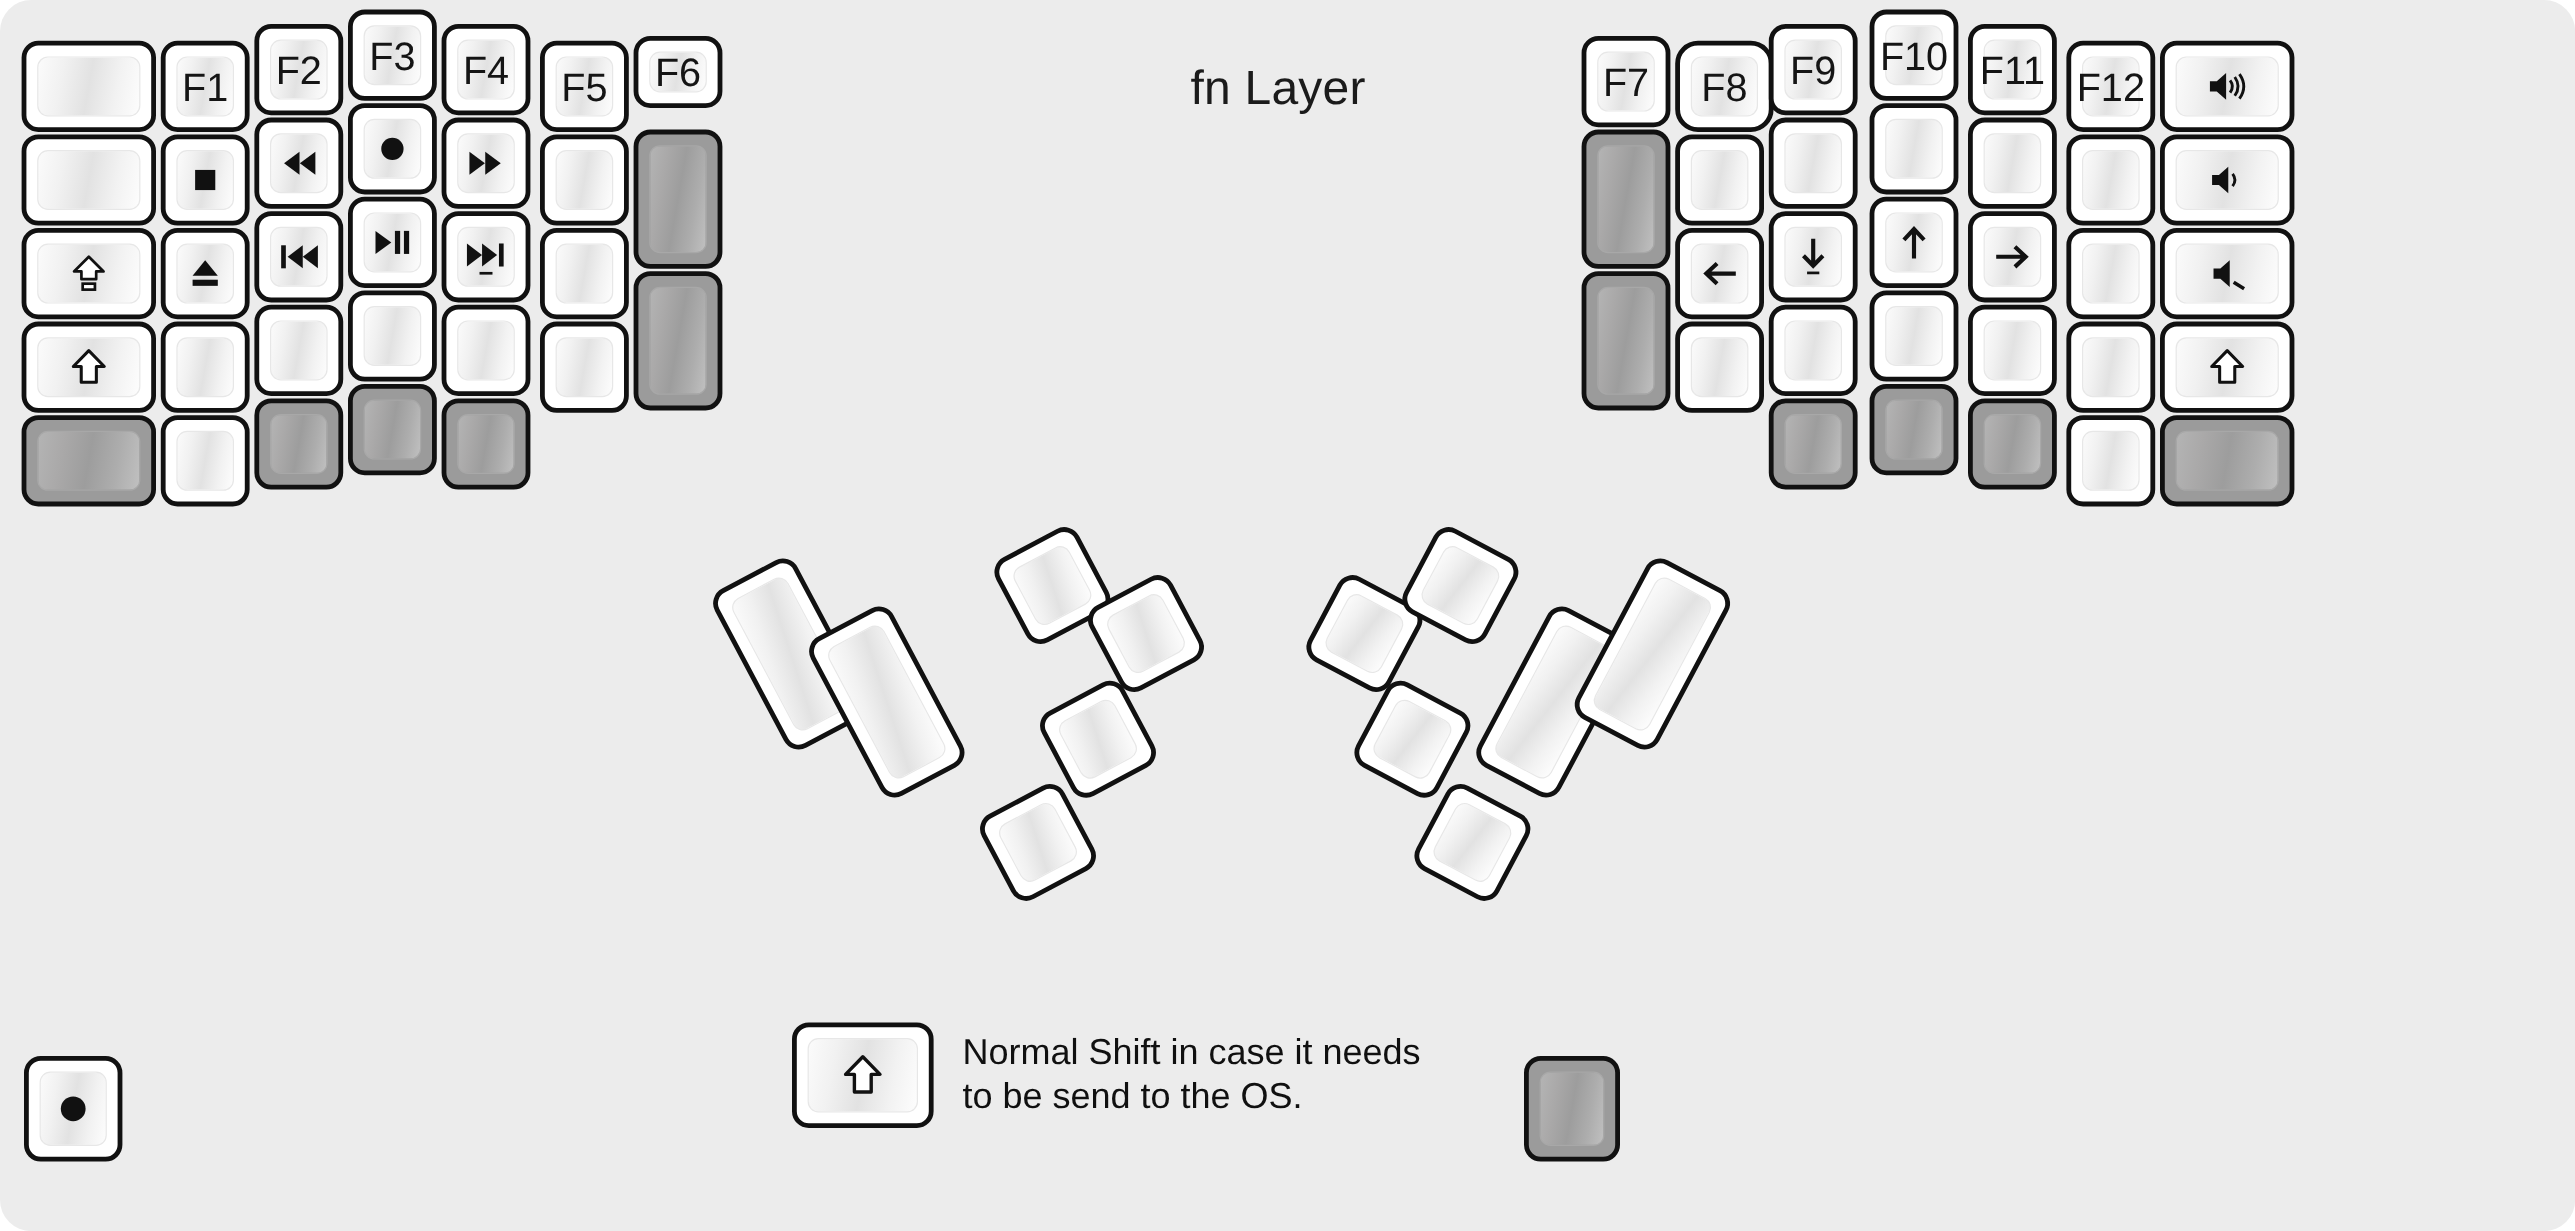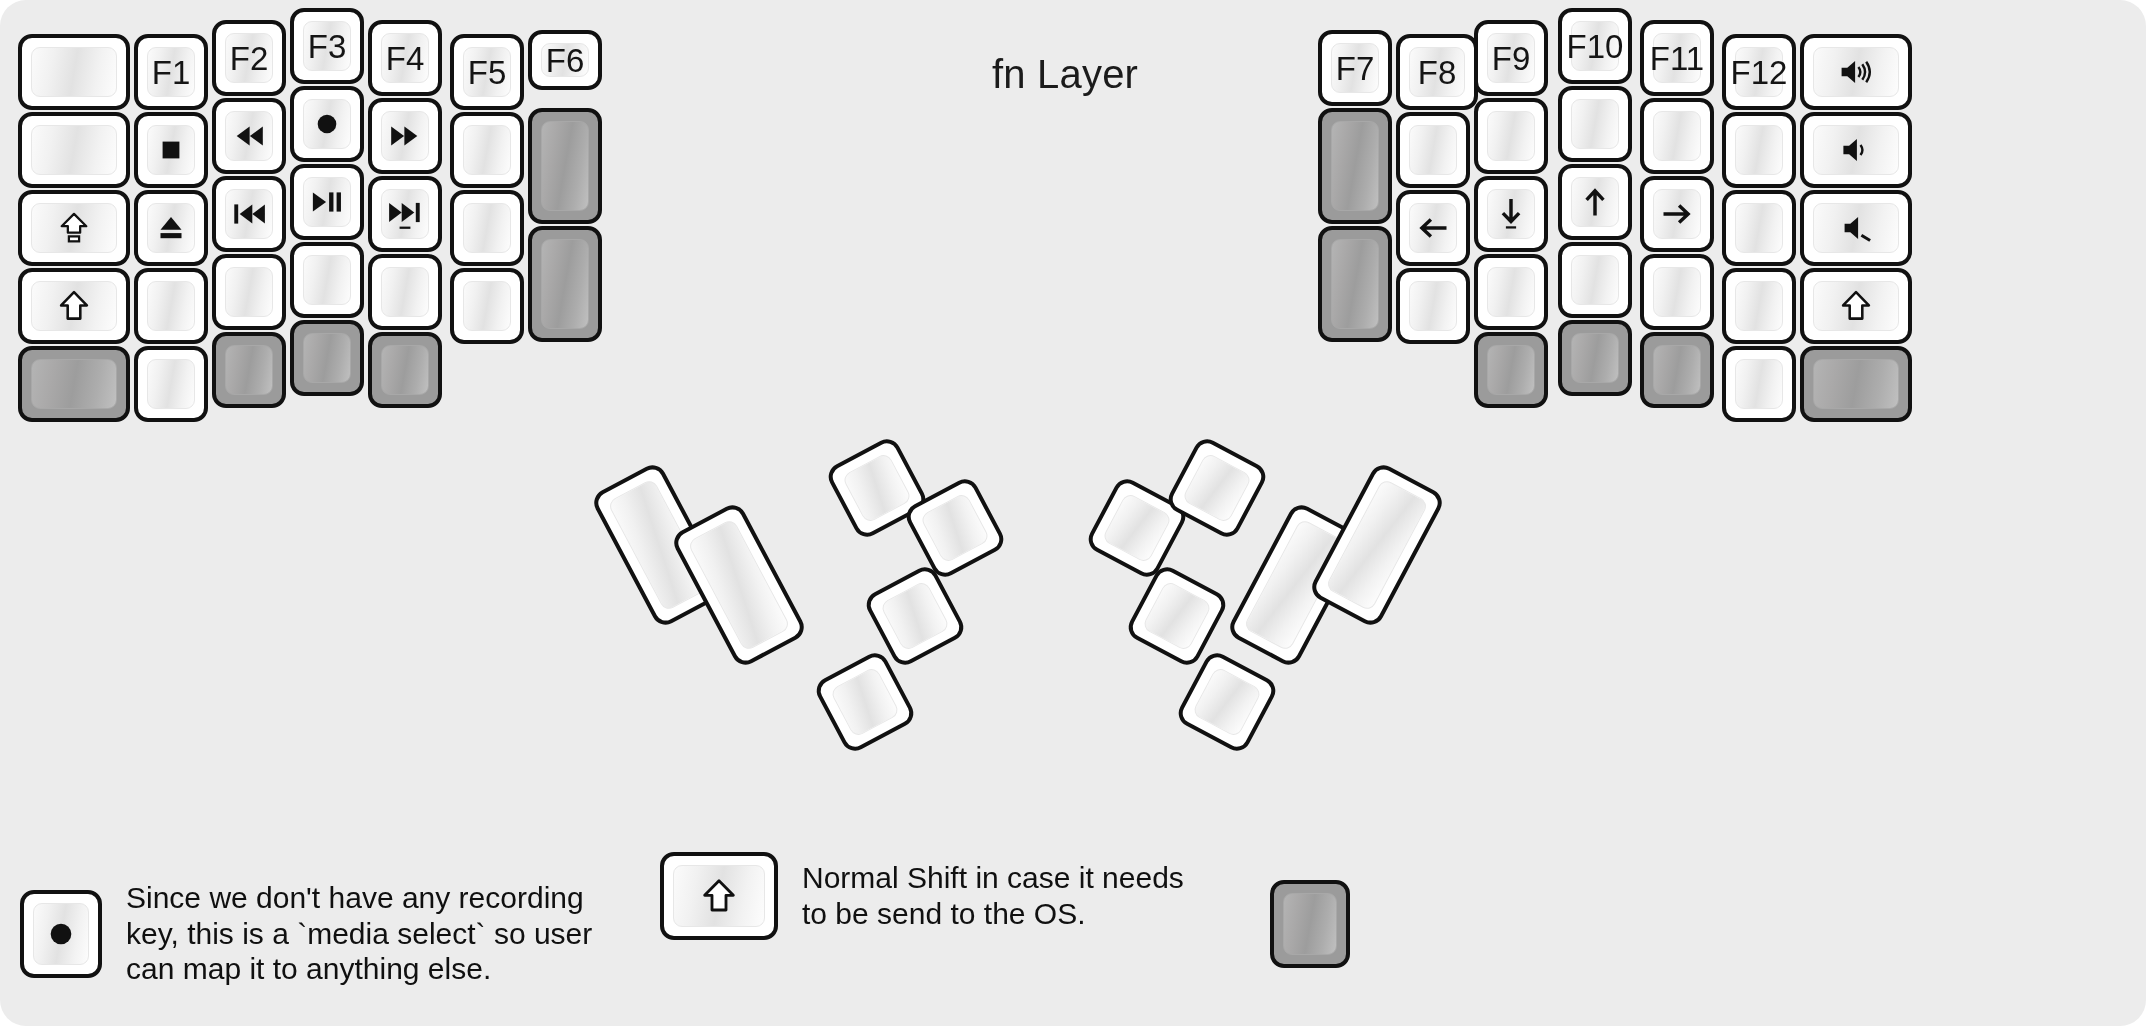--- a/index.html
+++ b/index.html
@@ -246,21 +246,21 @@
         <div class="glyph">F7</div>
       </div>
       <div class="key trans" style="left: 1318px; top: 108px; width: 74px; height: 116px;">
         <div class="cap"></div>
         <div class="glyph"></div>
       </div>
       <div class="key trans" style="left: 1318px; top: 226px; width: 74px; height: 116px;">
         <div class="cap"></div>
         <div class="glyph"></div>
       </div>
-      <div class="key" style="left: 1396px; top: 34px; width: 82px; height: 76px;">
+      <div class="key" style="left: 1396px; top: 34px; width: 82px; height: 76px; border-radius: 19px;">
         <div class="cap"></div>
         <div class="glyph">F8</div>
       </div>
       <div class="key" style="left: 1396px; top: 112px; width: 74px; height: 76px;">
         <div class="cap"></div>
         <div class="glyph"></div>
       </div>
       <div class="key" style="left: 1396px; top: 190px; width: 74px; height: 76px;">
         <div class="cap"></div>
         <div class="glyph">
@@ -459,23 +459,20 @@
   <div id="legend-root">
       <div class="legend" style="left: 20px; top: 880px;">
         <div class="key lkey" style="position: relative; width: 82px; height: 88px;">
           <div class="cap"></div>
           <div class="glyph">
             <svg class="svgico" width="40" height="40" viewBox="0 0 24 24" fill="#111">
               <circle cx="12" cy="12" r="6.2"></circle>
             </svg>
           </div>
         </div>
-        <div class="ltext">Since we don't have any recording
-key, this is a `media select` so user
-can map it to anything else.</div>
       </div>
       <div class="legend" style="left: 660px; top: 852px;">
         <div class="key lkey" style="position: relative; width: 118px; height: 88px;">
           <div class="cap"></div>
           <div class="glyph">
             <svg class="svgico" width="40" height="40" viewBox="0 0 24 24" fill="#111">
               <path d="M12 2.8 L20.6 11.6 H16.2 V20.4 H7.8 V11.6 H3.4 Z" fill="#fff" stroke="#111" stroke-width="1.7" stroke-linejoin="round"></path>
             </svg>
           </div>
         </div>

